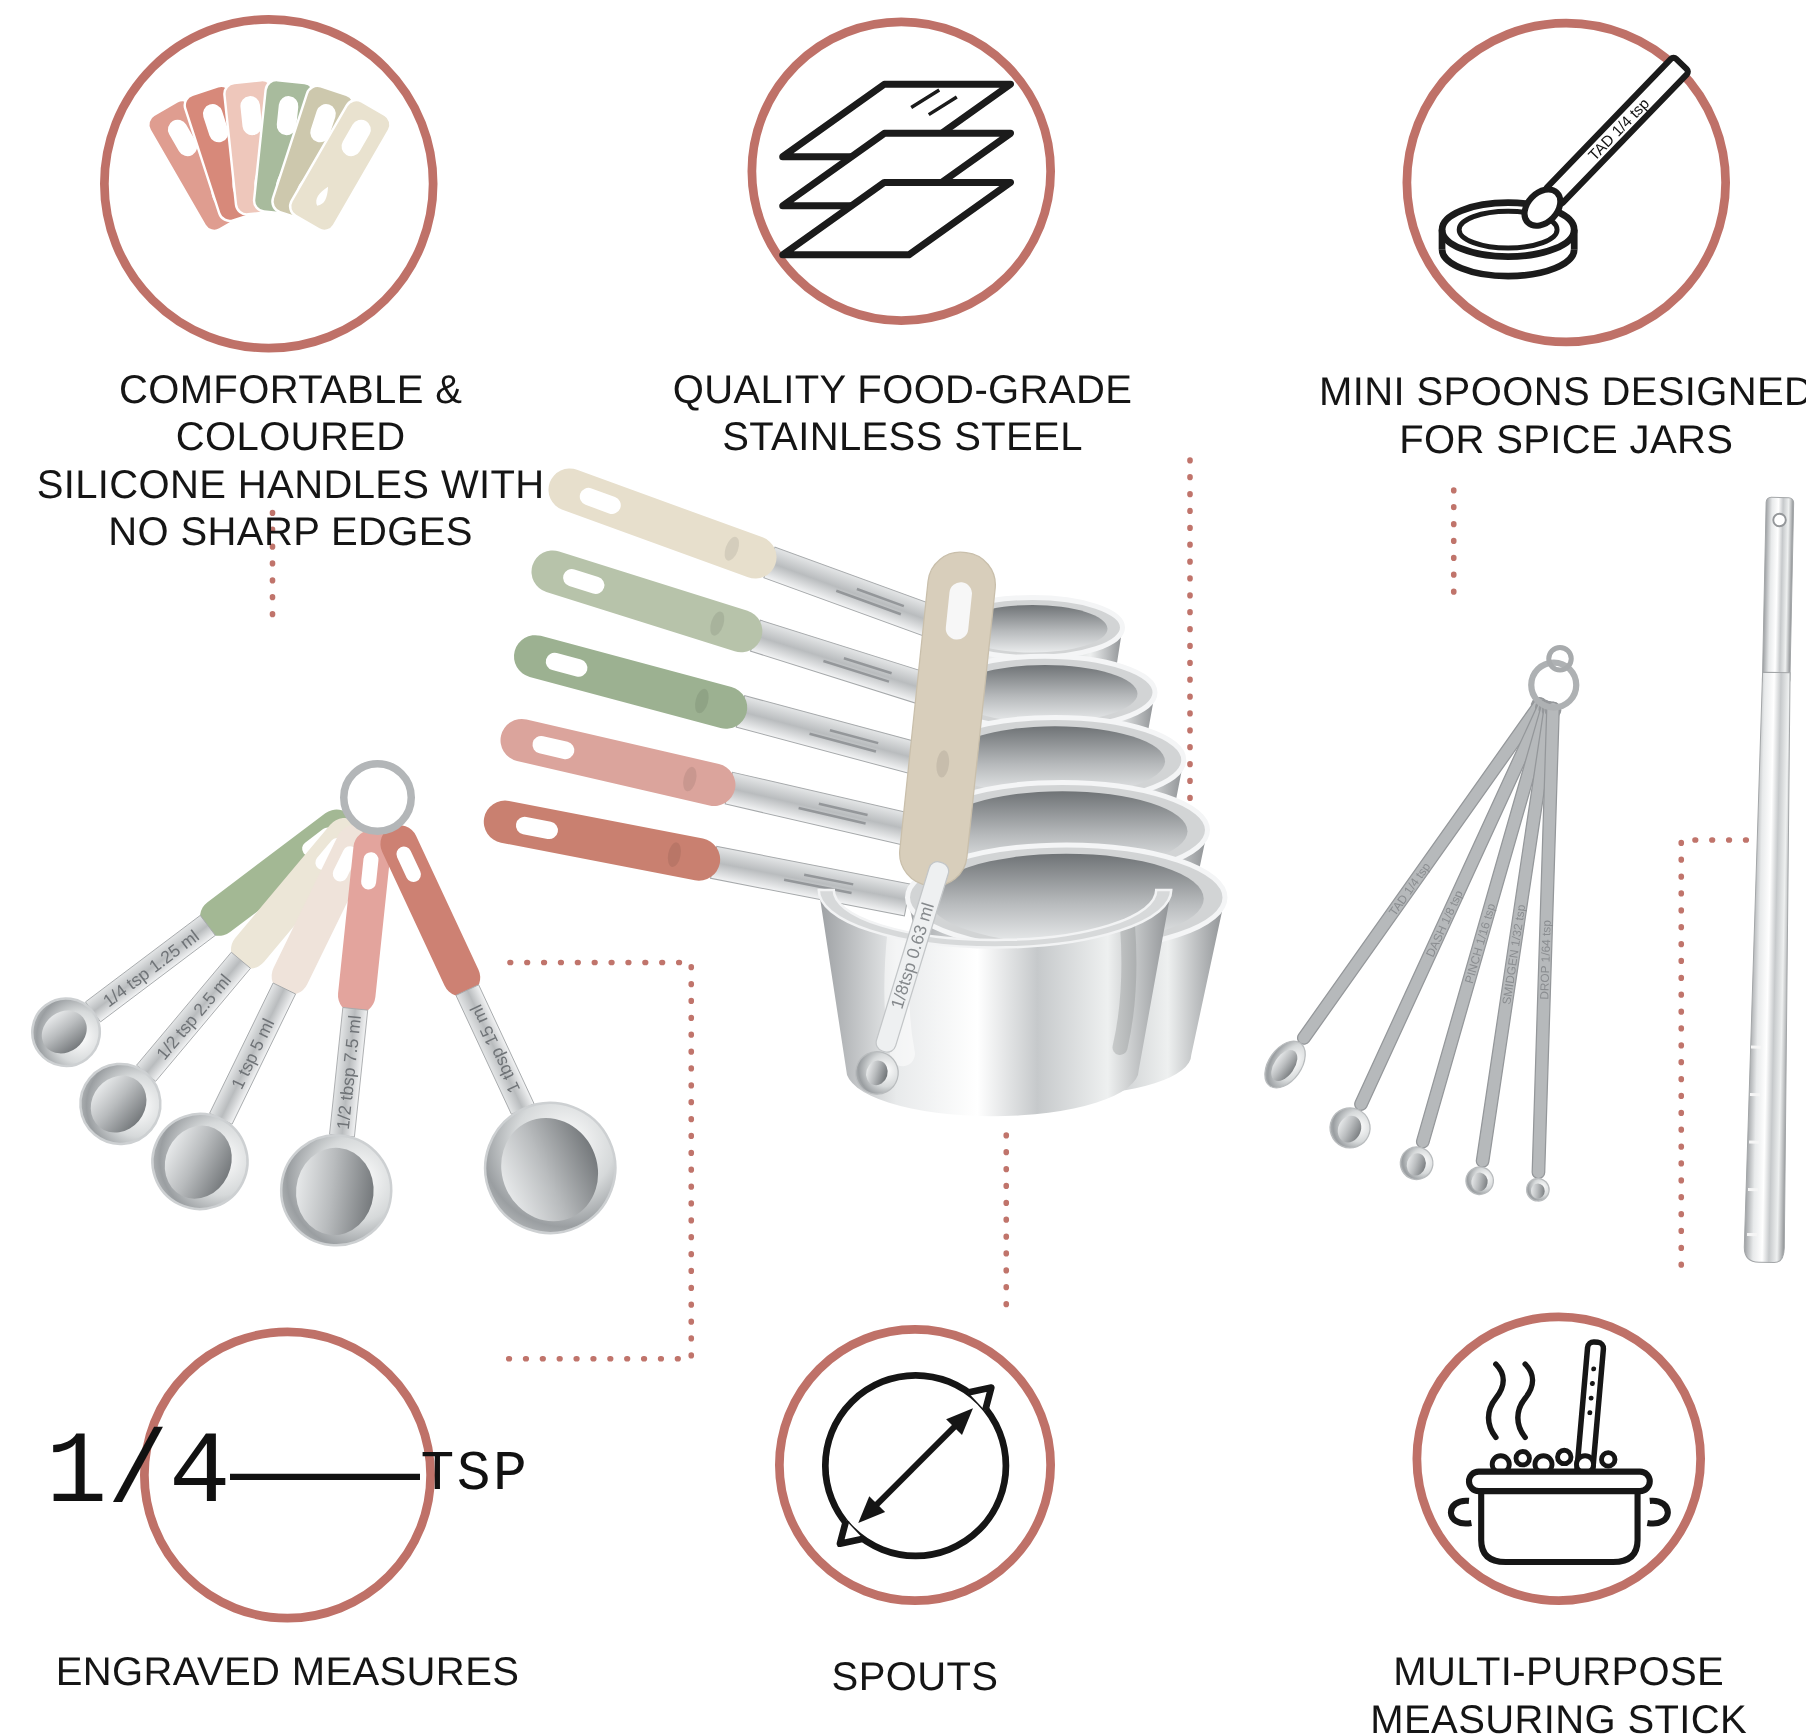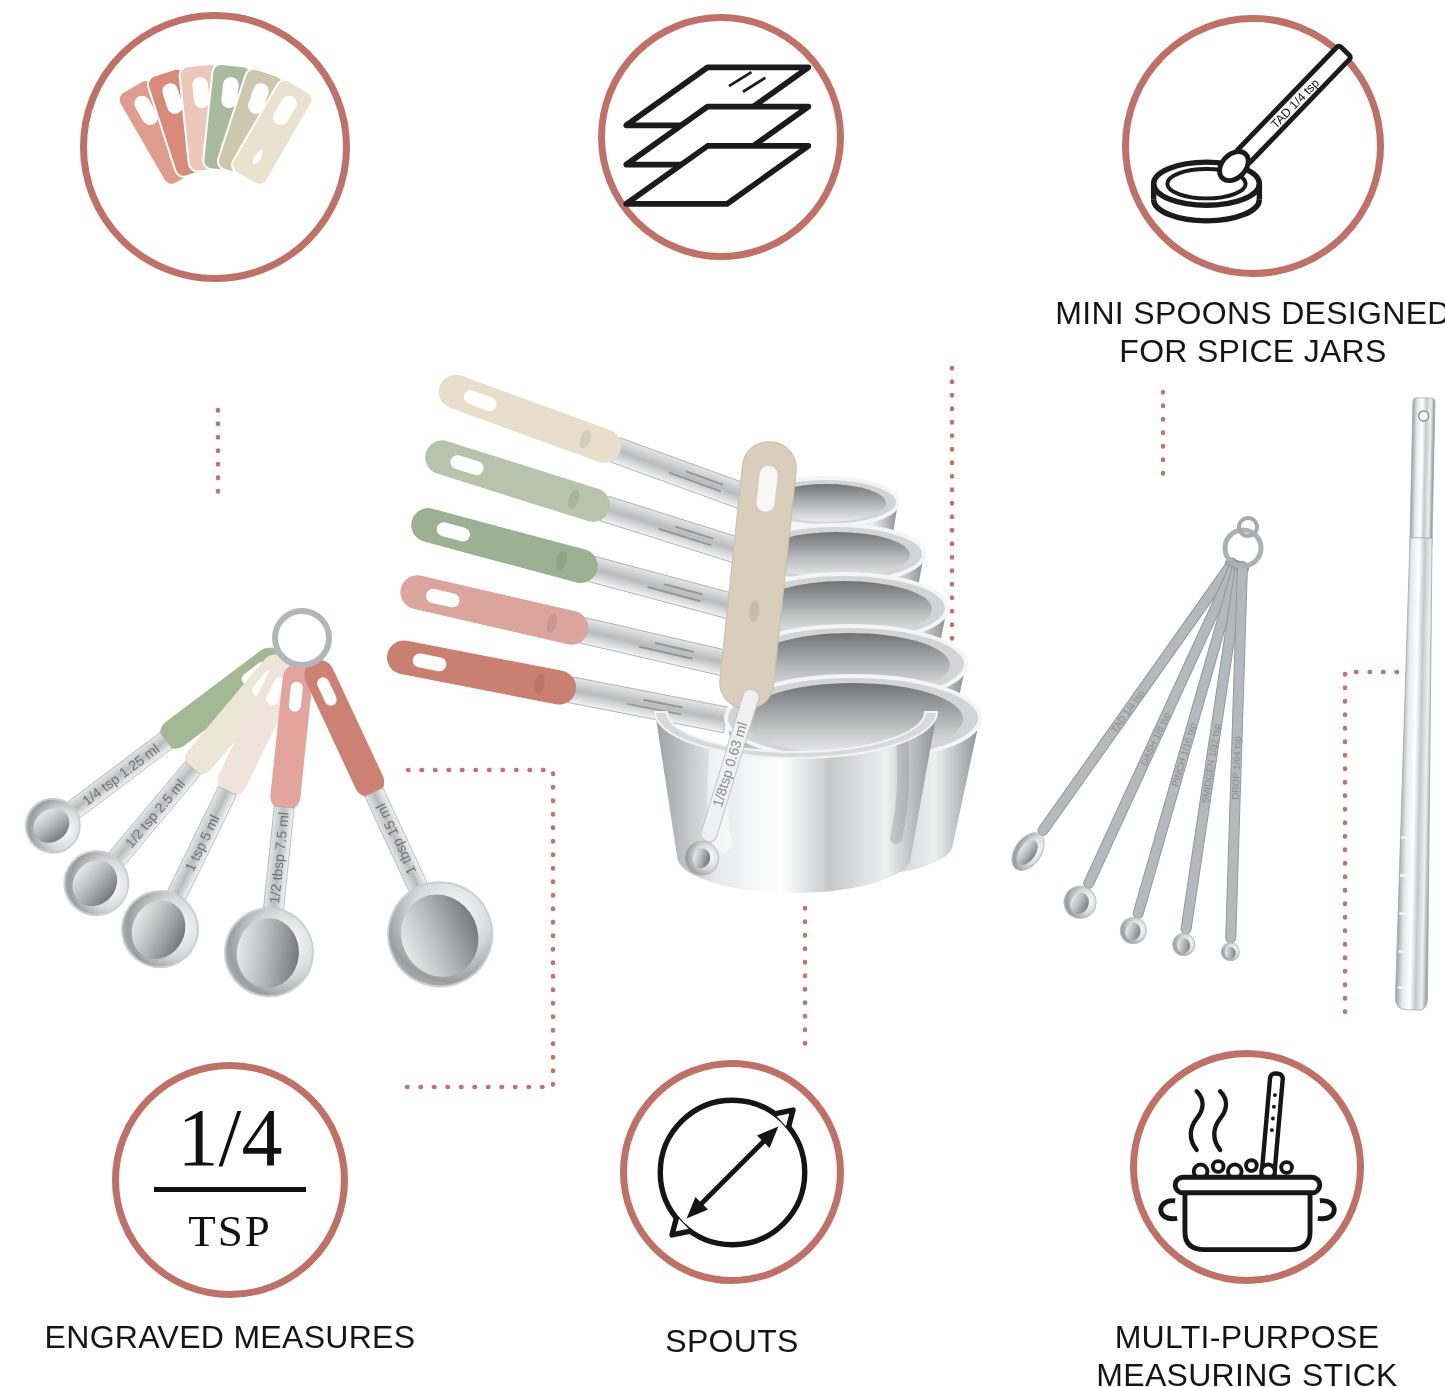--- a/index.html
+++ b/index.html
@@ -16,22 +16,22 @@
   .f-bc-circle{left:620px;top:1060px;width:224px;height:224px}
   .f-br-circle{left:1130px;top:1050px;width:234px;height:234px}
   .caption{position:absolute;text-align:center;font-size:32px;line-height:38px;color:#151515;
            letter-spacing:.3px;font-weight:400;}
   .cap-tl{left:5px;top:292px;width:455px}
   .cap-tc{left:520px;top:292px;width:404px}
   .cap-tr{left:1043px;top:294px;width:420px}
   .cap-bl{left:10px;top:1318px;width:440px}
   .cap-bc{left:582px;top:1322px;width:300px}
   .cap-br{left:1040px;top:1318px;width:414px}
-  .badge{display:flex;flex-direction:column;align-items:center;color:#111;
-         font-family:Liberation Serif, serif;}
+  .badge{display:flex;flex-direction:row;align-items:center;color:#111;
+         font-family:Liberation Mono, monospace;}
   .badge .frac{font-size:82px;line-height:82px;}
   .badge .rule{width:152px;height:5px;background:#111;margin:8px 0 6px 0;}
   .badge .unit{font-size:45px;line-height:66px;letter-spacing:2px;}
 </style>
 </head>
 <body>
 
 <div class="canvas">
 
   <svg class="scene" width="1445" height="1387" viewBox="0 0 1445 1387">
@@ -282,30 +282,39 @@
             <path d="M115,104 C111,112 110,118 115,122 C120,118 119,112 115,104 Z" fill="#fff"></path>
           </g>
         <g transform="rotate(30 115 200)">
             <rect x="95" y="30" width="40" height="108" rx="9" fill="#e9e2cf" stroke="#ffffff" stroke-width="2"></rect>
             <rect x="107" y="42" width="16" height="32" rx="8" fill="#fff"></rect>
             <path d="M115,104 C111,112 110,118 115,122 C120,118 119,112 115,104 Z" fill="#fff"></path>
           </g>
       </g>
     </svg>
   </div>
+  <div class="caption cap-tl">
+    <div>COMFORTABLE &amp; COLOURED</div>
+    <div>SILICONE HANDLES WITH</div>
+    <div>NO SHARP EDGES</div>
+  </div>
 
   <div class="circle f-tc-circle">
     <svg width="215" height="215" viewBox="0 0 230 230">
       <g transform="translate(8,30)" fill="#ffffff" stroke="#1b1b1b" stroke-width="6" stroke-linejoin="round">
         <path d="M5,72 L92,10 L200,10 L113,72 Z"></path>
         <path d="M115,30 l24,-15 M130,36 l24,-15" stroke-width="3" fill="none"></path>
         <path d="M5,114 L92,52 L200,52 L113,114 Z" transform="translate(0,0)"></path>
         <path d="M5,156 L92,94 L200,94 L113,156 Z"></path>
       </g>
     </svg>
+  </div>
+  <div class="caption cap-tc">
+    <div>QUALITY FOOD-GRADE</div>
+    <div>STAINLESS STEEL</div>
   </div>
 
   <div class="circle f-tr-circle">
     <svg width="235" height="235" viewBox="0 0 240 240">
       <g fill="none" stroke="#1b1b1b">
         <ellipse cx="72" cy="158" rx="54" ry="22" stroke-width="5.5"></ellipse>
         <ellipse cx="72" cy="158" rx="40" ry="15" stroke-width="4"></ellipse>
         <path d="M18,158 v16 M126,158 v16" stroke-width="5.5"></path>
         <path d="M18,174 A54 22 0 0 0 126,174" stroke-width="5.5"></path>
       </g>

